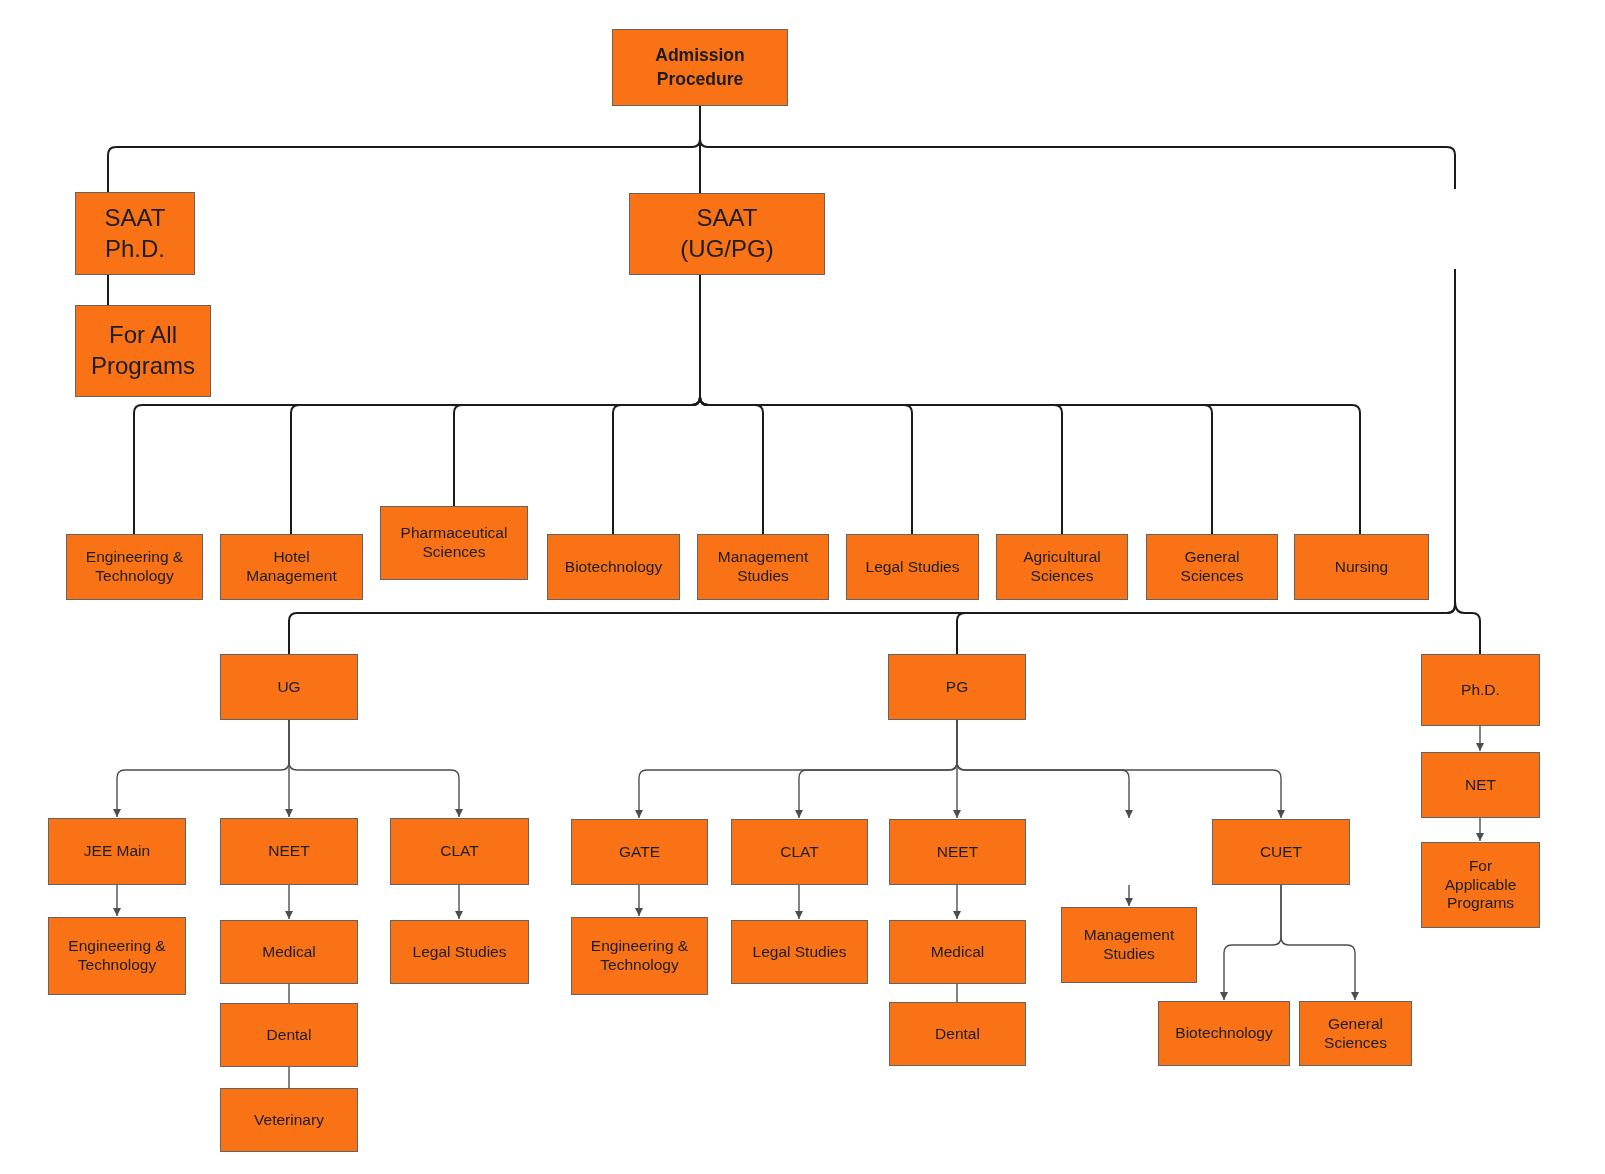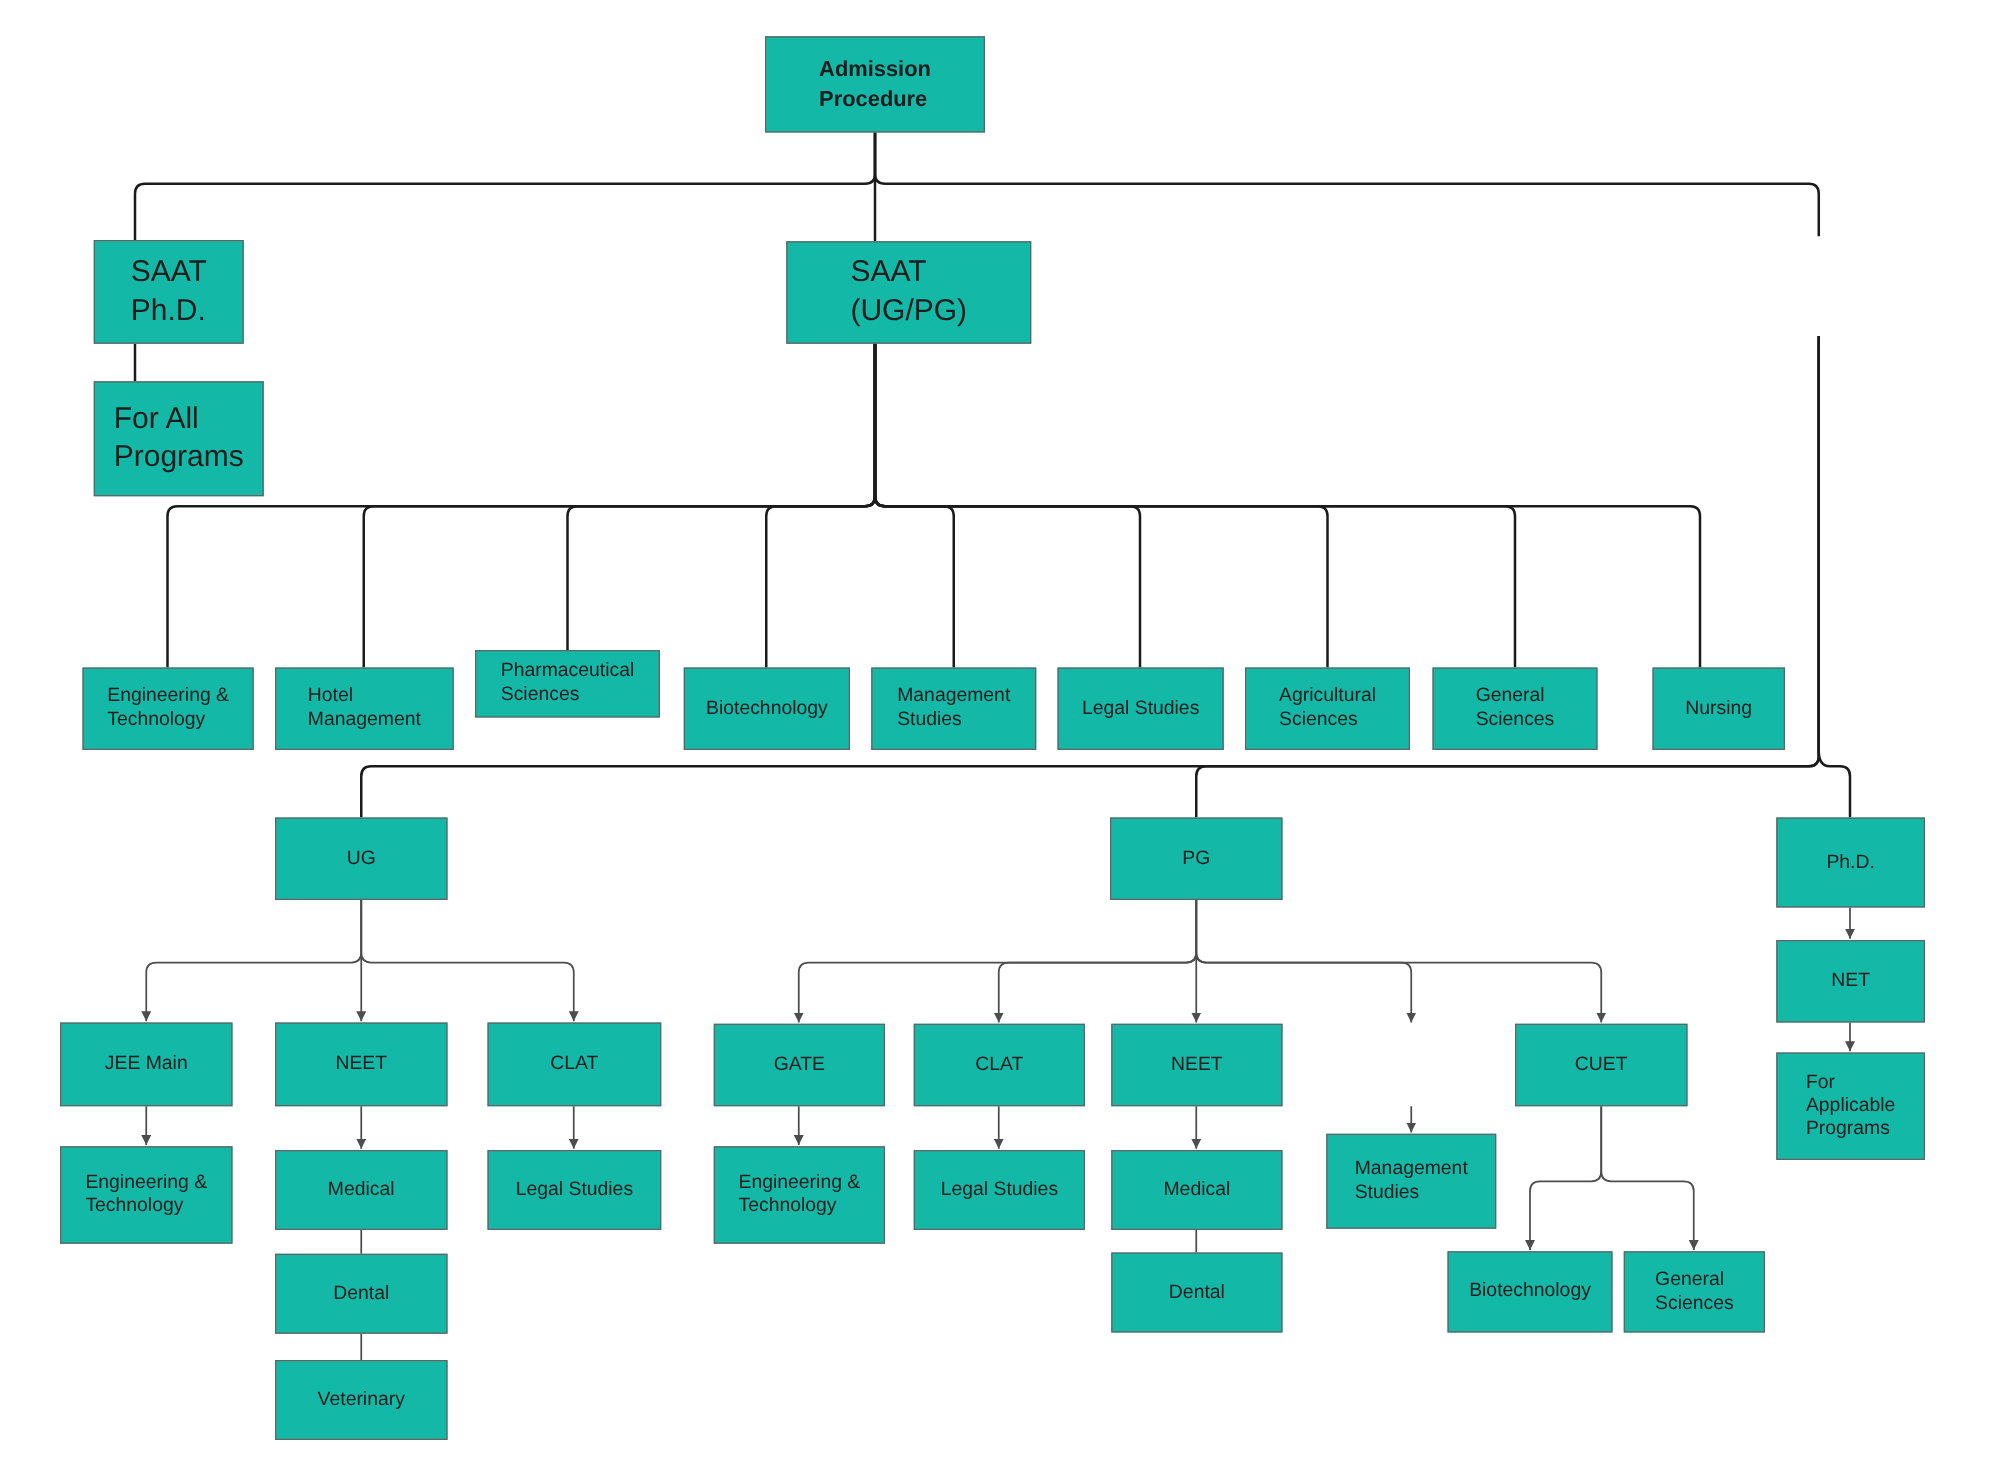--- a/index.html
+++ b/index.html
@@ -3,21 +3,21 @@
 <meta charset="utf-8">
 <style>
   html,body{margin:0;padding:0;background:#ffffff;}
   #canvas{
     position:relative;width:1605px;height:1174px;background:#ffffff;overflow:hidden;
     font-family:"Liberation Sans","DejaVu Sans",sans-serif;
   }
   #edges-svg{position:absolute;left:0;top:0;}
   .node{
     position:absolute;display:flex;align-items:center;justify-content:center;
-    background:#14b8a6;border:1.6px solid #636363;
+    text-align:center;background:#f97316;border:1.6px solid #636363;
     color:#1d1d1d;font-size:15.5px;line-height:1.22;white-space:pre-line;
     box-sizing:border-box;
   }
   .node.lg{font-size:24px;line-height:1.28;margin-left:27px;}
   .node.title{font-weight:bold;font-size:17.5px;line-height:1.35;}
 </style>
 </head>
 <body>
 
 <div id="canvas">
@@ -80,31 +80,31 @@
 Ph.D.</div>
   <div class="node lg" style="left:602px;top:193px;width:196px;height:82px">SAAT
 (UG/PG)</div>
   <div class="node lg" style="left:48px;top:305px;width:136px;height:92px">For All
 Programs</div>
 
   <div class="node" style="left:66px;top:534px;width:137px;height:66px">Engineering &amp;
 Technology</div>
   <div class="node" style="left:220px;top:534px;width:143px;height:66px">Hotel
 Management</div>
-  <div class="node" style="left:380px;top:520px;width:148px;height:54px">Pharmaceutical
+  <div class="node" style="left:380px;top:506px;width:148px;height:74px">Pharmaceutical
 Sciences</div>
   <div class="node" style="left:547px;top:534px;width:133px;height:66px">Biotechnology</div>
   <div class="node" style="left:697px;top:534px;width:132px;height:66px">Management
 Studies</div>
   <div class="node" style="left:846px;top:534px;width:133px;height:66px">Legal Studies</div>
   <div class="node" style="left:996px;top:534px;width:132px;height:66px">Agricultural
 Sciences</div>
   <div class="node" style="left:1146px;top:534px;width:132px;height:66px">General
 Sciences</div>
-  <div class="node" style="left:1322px;top:534px;width:106px;height:66px">Nursing</div>
+  <div class="node" style="left:1294px;top:534px;width:135px;height:66px">Nursing</div>
 
   <div class="node" style="left:220px;top:654px;width:138px;height:66px">UG</div>
   <div class="node" style="left:888px;top:654px;width:138px;height:66px">PG</div>
   <div class="node" style="left:1421px;top:654px;width:119px;height:72px">Ph.D.</div>
 
   <div class="node" style="left:48px;top:818px;width:138px;height:67px">JEE Main</div>
   <div class="node" style="left:220px;top:818px;width:138px;height:67px">NEET</div>
   <div class="node" style="left:390px;top:818px;width:139px;height:67px">CLAT</div>
   <div class="node" style="left:48px;top:917px;width:138px;height:78px">Engineering &amp;
 Technology</div>

